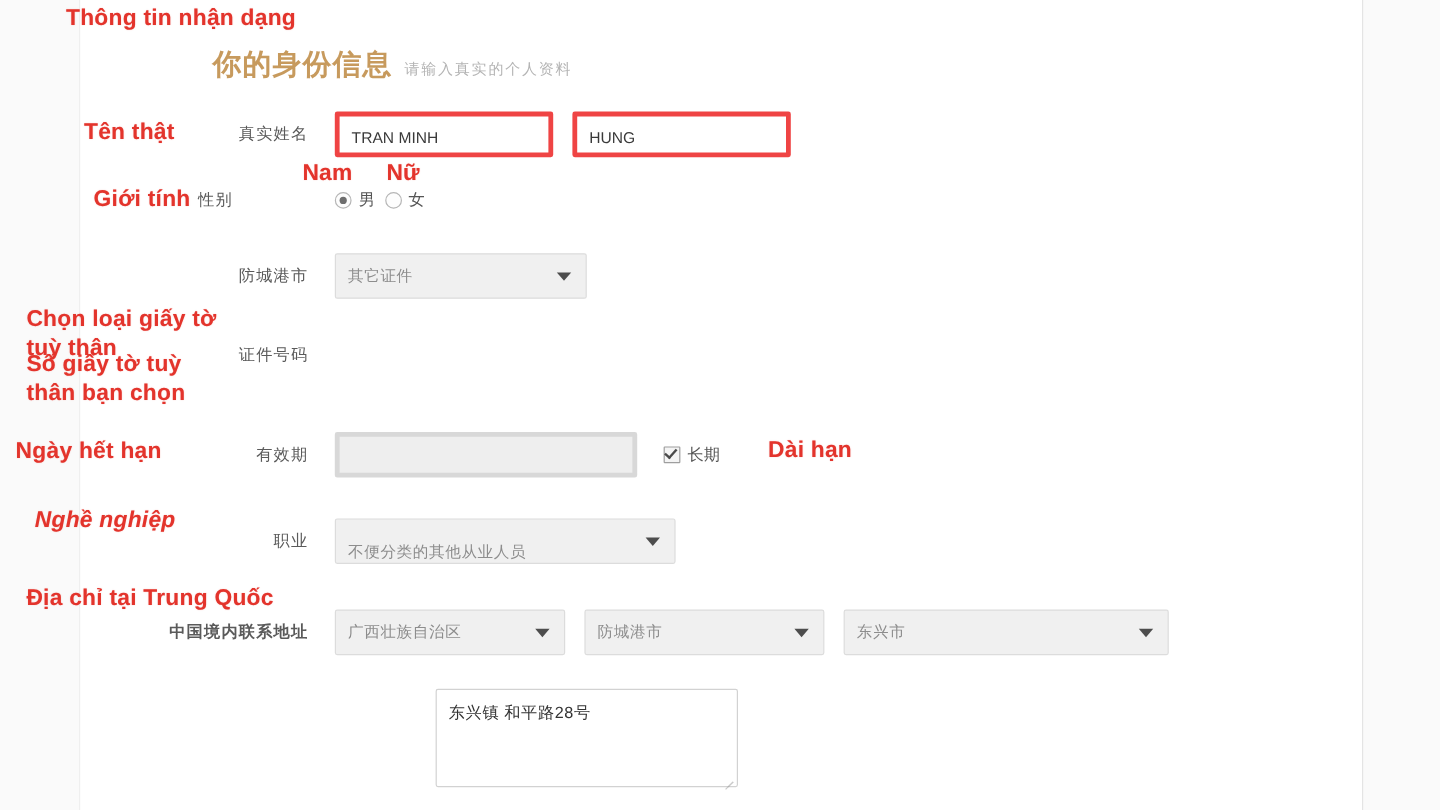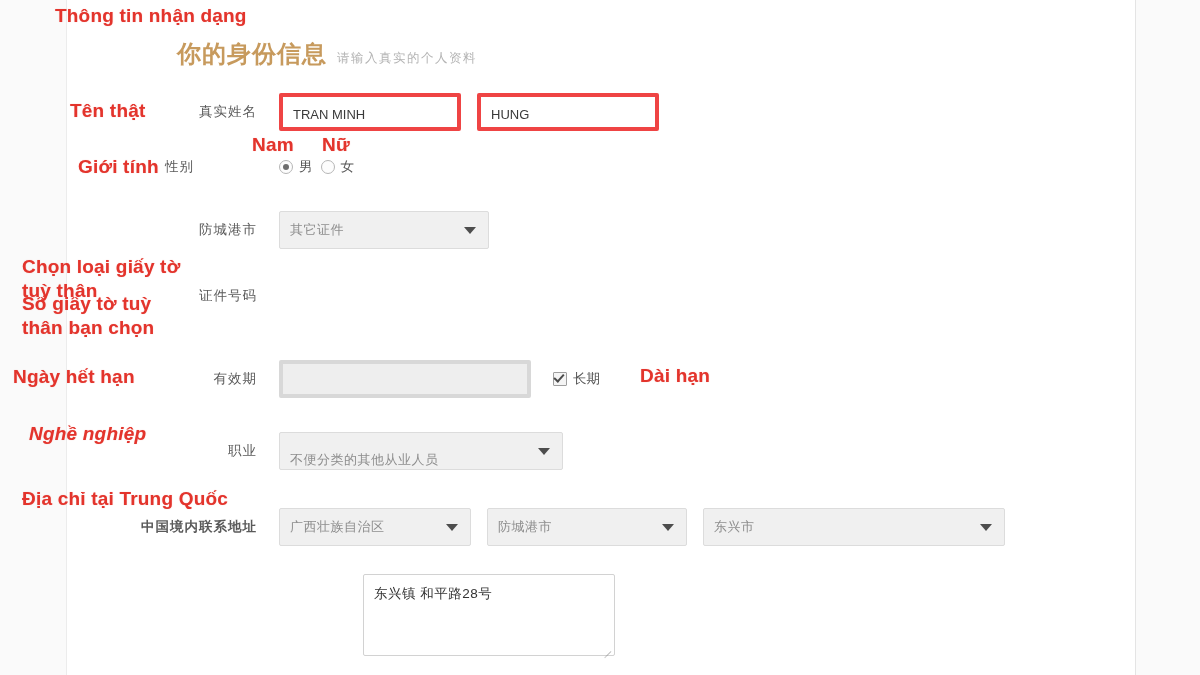--- a/index.html
+++ b/index.html
@@ -274,21 +274,21 @@
     <div class="row" style="left:23px; top:508px;">
       <span class="zh-label" style="width:167px; text-align:right;font-weight:bold;">中国境内联系地址</span>
       <div class="sel" style="width:192px; margin-left:22px;">
         <span>广西壮族自治区</span>
         <span class="caret"></span>
       </div>
       <div class="sel" style="width:200px; margin-left:16px;">
         <span>防城港市</span>
         <span class="caret"></span>
       </div>
-      <div class="sel" style="width:302px; margin-left:16px;">
+      <div class="sel" style="width:271px; margin-left:16px;">
         <span>东兴市</span>
         <span class="caret"></span>
       </div>
     </div>
 
     <div class="ta-wrap">
       <div class="ta">
         <span>东兴镇 和平路28号</span>
         <span class="ta-grip">
           <i style="width:9px; top:9px;"></i>

